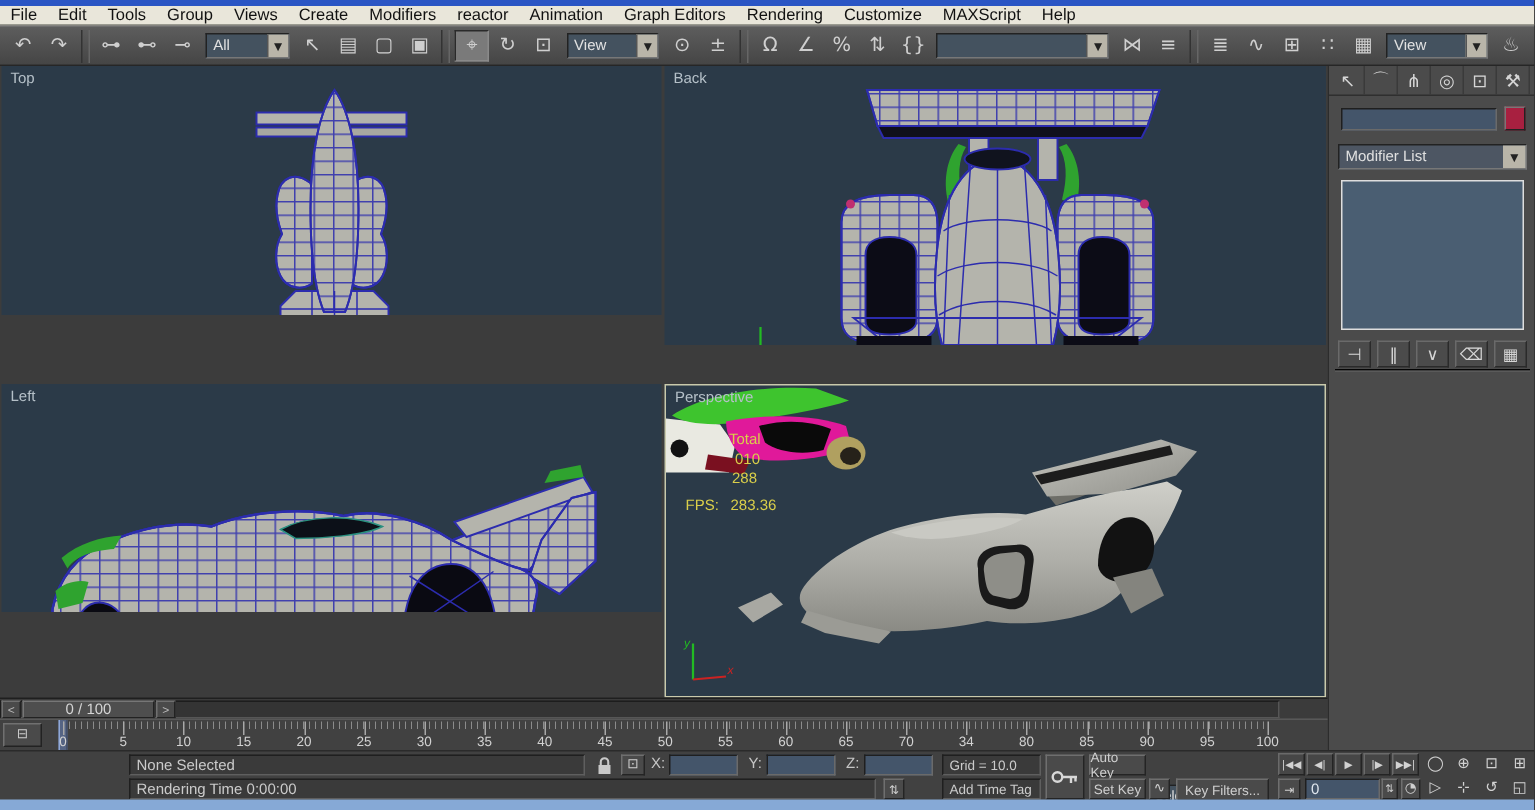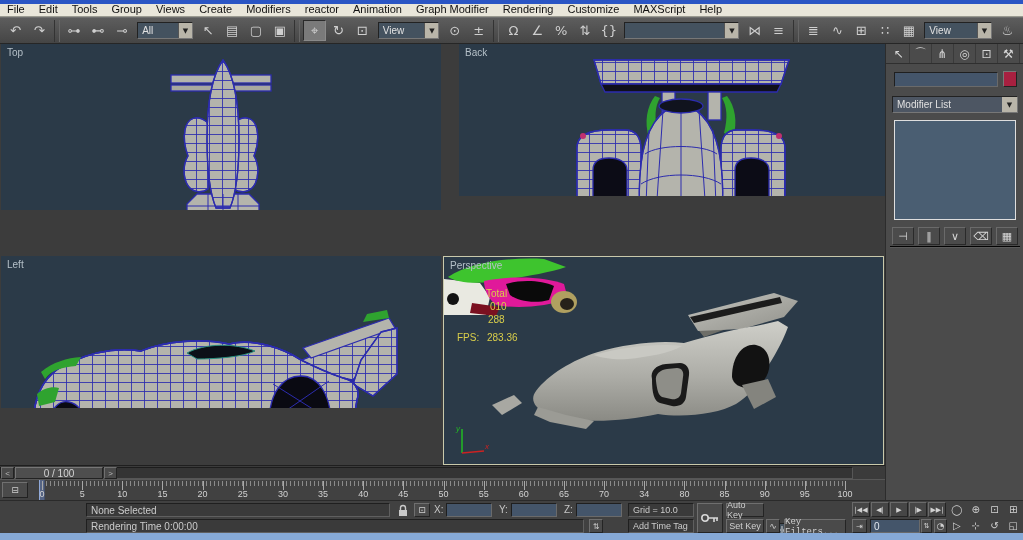--- a/index.html
+++ b/index.html
@@ -6,21 +6,21 @@
   html,body { background:#222; }
   #root {
     position:relative; width:1023px; height:540px; overflow:hidden;
     font-family:"Liberation Sans", sans-serif; font-size:11px; color:#c9c9c9;
     background:#4b4b4b; user-select:none;
   }
   
   #titlestrip { position:absolute; left:0; top:0; width:1023px; height:4px; background:#2a55c4; }
   #menubar {
     position:absolute; left:0; top:4px; width:1023px; height:13px;
-    background:#e9e6da; color:#111; display:flex; align-items:flex-end;
+    background:#e9e6da; color:#111; display:flex; align-items:center;
     font-size:11px; border-bottom:1px solid #9a9a90;
   }
   .mi { padding:0 7px; height:13px; line-height:13px; cursor:default; }
   #toolbar {
     position:absolute; left:0; top:17px; width:1023px; height:27px;
     background:linear-gradient(#5d5d5d,#454545);
     border-top:1px solid #6f6f6f; border-bottom:1px solid #262626;
     display:flex; align-items:center; padding:0 4px; gap:1px;
   }
   .tbtn {
@@ -31,21 +31,21 @@
   .tsep { width:6px; height:22px; border-left:1px solid #333; border-right:1px solid #666; margin:0 2px; }
   .tdd { height:17px; display:flex; align-items:center; background:#44525f;
     border:1px solid; border-color:#222 #777 #777 #222; margin:0 3px; }
   .tddv { flex:1; padding:0 4px; font-size:10px; color:#e2e2e2; overflow:hidden; white-space:nowrap; }
   .tddb { width:14px; height:15px; background:#b9b5a9; color:#222; font-size:7px;
     display:flex; align-items:center; justify-content:center; border-left:1px solid #555; }
   
   #viewports { position:absolute; left:0; top:44px; width:885px; height:421px; background:#3c3c3c; }
   .vp { position:absolute; background:#2b3a48; overflow:hidden; }
   #vp-top  { left:1px;   top:0;     width:440px; height:166px; }
-  #vp-back { left:443px; top:0;     width:441px; height:152px;margin-left:16px; }
+  #vp-back { left:443px; top:0;     width:441px; height:186px; }
   #vp-left { left:1px;   top:212px; width:440px; height:152px; }
   #vp-persp{ left:443px; top:212px; width:441px; height:209px; border:1px solid #c9c9ab; }
   .vplabel { position:absolute; left:6px; top:3px; font-size:10px; color:#b5c0c8; z-index:9; }
   .vp svg { position:absolute; left:0; top:0; }
   .stats { position:absolute; z-index:7; color:#d9ce4a; font-size:10px; }
   
   #cmdpanel { position:absolute; left:885px; top:44px; width:138px; height:456px;
     background:#4b4b4b; border-left:1px solid #2c2c2c; }
   #cptabs { display:flex; height:20px; border-bottom:1px solid #2f2f2f; padding-left:2px; }
   .cptab { width:22px; height:19px; display:flex; align-items:center; justify-content:center;
@@ -133,21 +133,21 @@
   <nav id="menubar">
       <div class="mi">File</div>
       <div class="mi">Edit</div>
       <div class="mi">Tools</div>
       <div class="mi">Group</div>
       <div class="mi">Views</div>
       <div class="mi">Create</div>
       <div class="mi">Modifiers</div>
       <div class="mi">reactor</div>
       <div class="mi">Animation</div>
-      <div class="mi">Graph Modifier</div>
+      <div class="mi">Graph Editors</div>
       <div class="mi">Rendering</div>
       <div class="mi">Customize</div>
       <div class="mi">MAXScript</div>
       <div class="mi">Help</div>
     </nav>
   <div id="toolbar">
       <div class="tbtn">↶</div>
       <div class="tbtn">↷</div>
       <div class="tsep"></div>
       <div class="tbtn">⊶</div>
@@ -459,21 +459,21 @@
         <path d="M8 6 H18 M14 6 V10 M17 6 V9" stroke="#d8d8d8" stroke-width="1.6"></path>
       </svg>
     </div>
     <div class="sbtn" style="left:726px; top:2px; width:38px; height:14px;">Auto Key</div>
     <div class="sbtn" style="left:726px; top:18px; width:38px; height:14px;">Set Key</div>
     <div class="sdd" style="left:766px; top:2px; width:80px;margin-top:20px;">
       <span class="v">Selected</span>
       <span class="b gly">▼</span>
     </div>
     <div class="sbtn gly" style="left:766px; top:18px; width:14px; height:14px; font-size:9px;">∿</div>
-    <div class="sbtn" style="left:784px; top:18px; width:62px; height:15px;font-family:Liberation Mono, monospace;">Key Filters...</div>
+    <div class="sbtn" style="left:784px; top:18px; width:62px; height:15px;">Key Filters...</div>
 
     <div id="pbrow">
         <div class="pbtn gly">|◀◀</div>
         <div class="pbtn gly">◀|</div>
         <div class="pbtn gly">▶</div>
         <div class="pbtn gly">|▶</div>
         <div class="pbtn gly">▶▶|</div>
       </div>
     <div class="sbtn gly" style="left:852px; top:18px; width:15px; height:14px; font-size:8px;">⇥</div>
     <div class="bluefield" style="left:870px; top:18px; width:50px; height:14px;">0</div>

